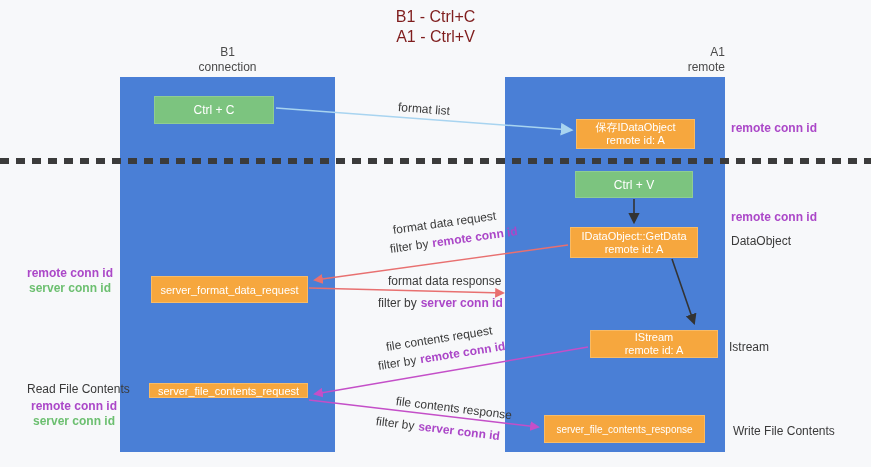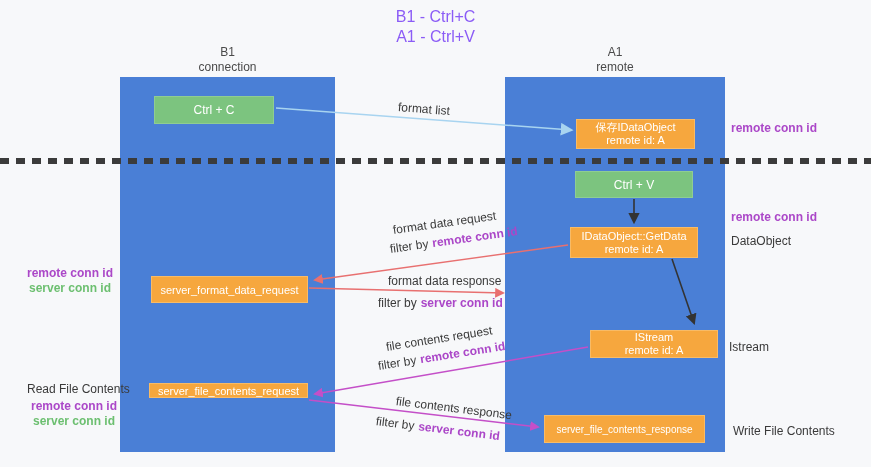--- a/index.html
+++ b/index.html
@@ -3,21 +3,21 @@
 <meta charset="utf-8">
 <style>
   * { margin:0; padding:0; box-sizing:border-box; }
   body { font-family:"Liberation Sans", sans-serif; background:#eceef0; }
   .stage {
     position:relative; width:871px; height:467px;
     background:#f7f8fa; overflow:hidden;
     font-family:"Liberation Sans", sans-serif;
   }
   .title { position:absolute; top:7px; left:0; width:100%; text-align:center;
-    font-size:16px; line-height:20px; color:#8b5cf6; }
+    font-size:16px; line-height:20px; color:#7f1d1d; }
   .hdr { position:absolute; text-align:center; font-size:12px; line-height:15px; color:#4a4a4a; }
   .col { position:absolute; top:77px; height:375px; background:#4a7fd6; }
   .col-left { left:120px; width:215px; }
   .col-right { left:505px; width:220px; }
   .dashline { position:absolute; left:0; top:158px; width:871px; height:6px;
     background:repeating-linear-gradient(to right, #3b3b3b 0 9px, transparent 9px 16px); }
   .box { position:absolute; display:flex; flex-direction:column; justify-content:center;
     align-items:center; color:#fff; text-align:center; }
   .box.orange { background:#f6a73e; border:1px solid #f8bb66; }
   .box.green  { background:#7cc47f; border:1px solid #8fcd92; }
@@ -39,21 +39,21 @@
 
   <div class="title">
     <div>B1 - Ctrl+C</div>
     <div>A1 - Ctrl+V</div>
   </div>
 
   <div class="hdr" style="left:120px; top:45px; width:215px;">
     <div>B1</div>
     <div>connection</div>
   </div>
-  <div class="hdr" style="left:505px; top:45px; width:220px;">
+  <div class="hdr" style="left:505px; top:45px; width:220px;text-align:right;">
     <div>A1</div>
     <div>remote</div>
   </div>
 
   <div class="col col-left"></div>
   <div class="col col-right"></div>
 
   <div class="dashline"></div>
 
   <svg class="arrows" width="871" height="467" viewBox="0 0 871 467">

